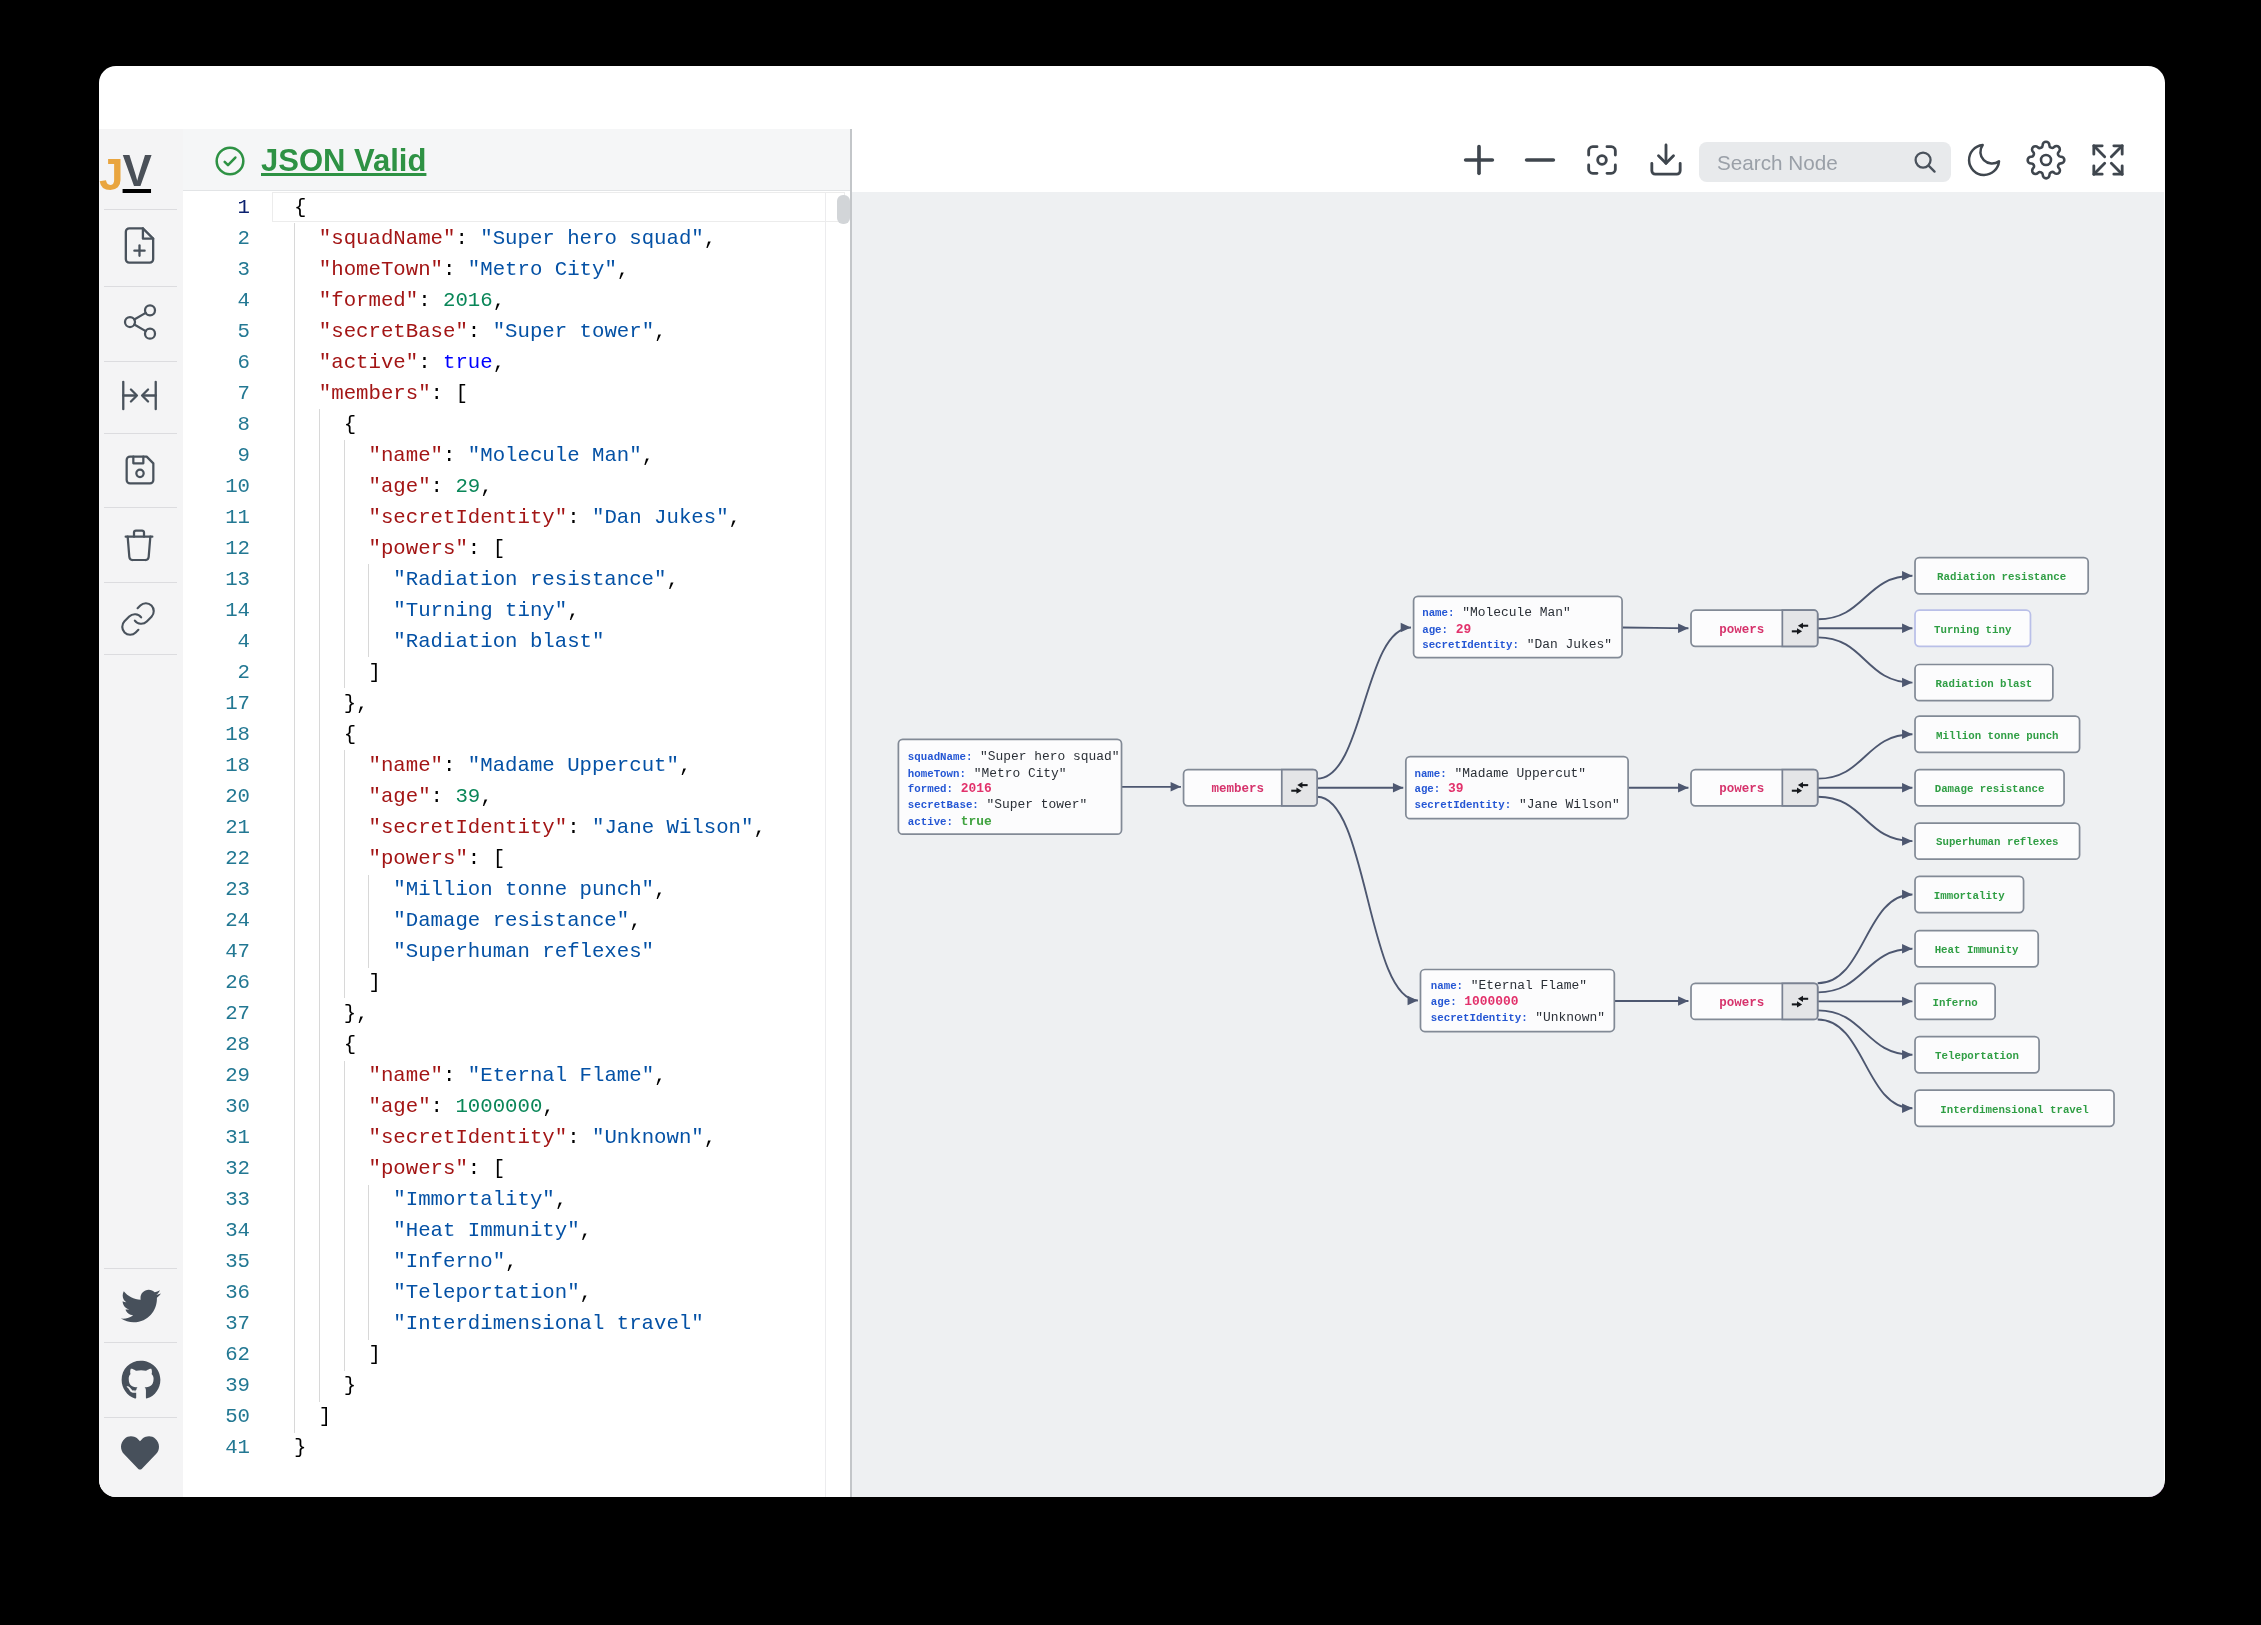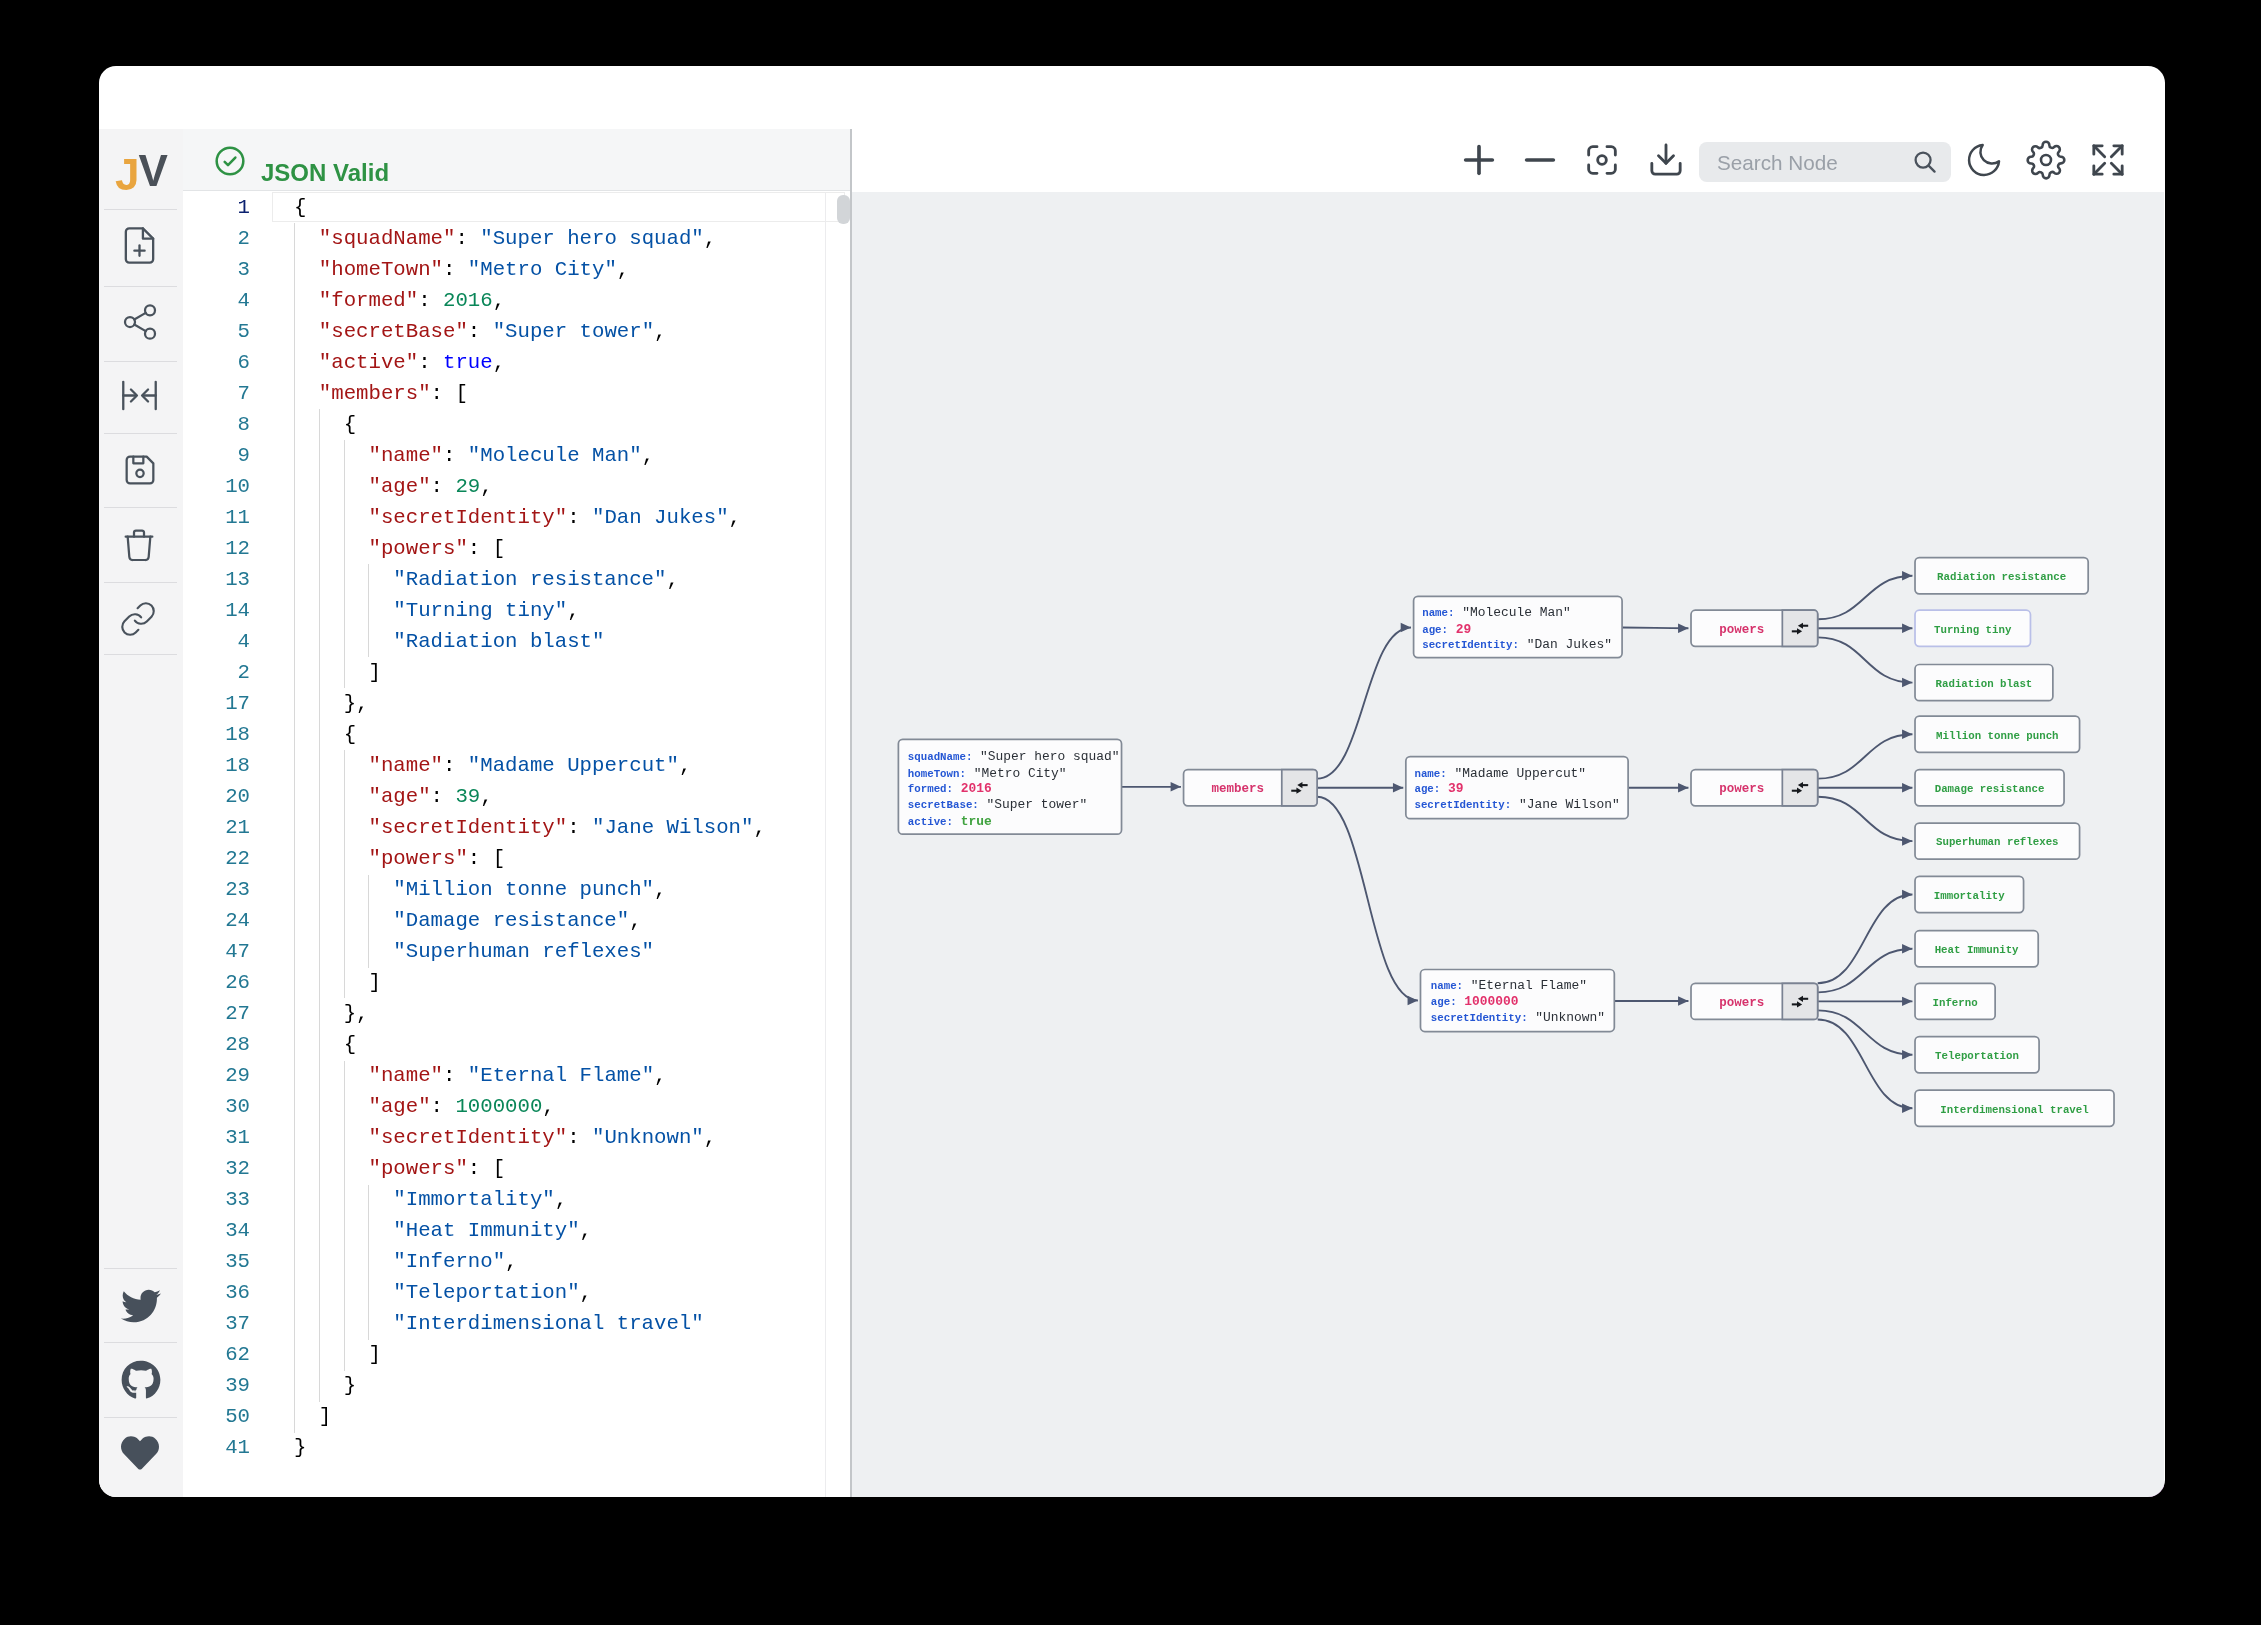--- a/index.html
+++ b/index.html
@@ -6,21 +6,21 @@
 body{width:2261px;height:1625px;position:relative;font-family:"Liberation Sans",sans-serif;overflow:hidden;}
 #win{position:absolute;left:99px;top:66px;width:2066px;height:1431px;border-radius:17px;overflow:hidden;background:#fff;}
 #titlebar{position:absolute;left:0;top:0;width:100%;height:63px;background:#3a3d41;}
 .tl{position:absolute;top:21.5px;width:19px;height:19px;border-radius:50%;}
 #title{position:absolute;left:0;right:0;top:0;height:63px;line-height:65px;text-align:center;color:#f3f3f4;font-size:21px;font-weight:600;letter-spacing:0.2px;text-indent:15.5px;}
 #sidebar{position:absolute;left:0;top:63px;width:84px;height:1368px;background:#f4f4f5;border-right:0.9px solid #e4e4e7;}
 .sep{position:absolute;left:5.2px;width:73px;height:0.9px;background:#dcdcdf;}
 .sicon{position:absolute;}
 #editor{position:absolute;left:84px;top:63px;width:668px;height:1368px;background:#fff;}
 #eheader{position:absolute;left:0;top:0;width:100%;height:61px;background:#f5f6f7;border-bottom:1.7px solid #e2e4e6;}
-#jv-valid{position:absolute;left:78px;top:12px;height:63px;line-height:63px;color:#2e9244;font-size:24px;font-weight:600;}
+#jv-valid{position:absolute;left:78px;top:0;height:63px;line-height:63px;color:#2e9244;font-size:31px;font-weight:600;text-decoration:underline;}
 #ebody{position:absolute;left:0;top:63px;width:668px;height:1306px;background:#fff;}
 #gutter{position:absolute;left:0;top:0;width:67px;text-align:right;font-family:"Liberation Mono",monospace;font-size:20.7px;line-height:31px;color:#237893;}
 #gutter .a{color:#0b216f;}
 #code{position:absolute;left:111px;top:0;margin:0;font-family:"Liberation Mono",monospace;font-size:20.7px;line-height:31px;color:#000;}
 #code .k{color:#a31515;}
 #code .s{color:#0451a5;}
 #code .n{color:#098658;}
 #code .b{color:#0000ff;}
 .guide{position:absolute;width:0.9px;background:#d8d8d8;}
 #activeline{position:absolute;left:89px;top:0;width:571px;height:27.6px;border:1.7px solid #ececec;}
@@ -41,21 +41,21 @@
 .np{fill:#d6336c;font-weight:bold;}
 .nl{fill:#2f9e44;font-weight:bold;}
 .nodeb{fill:#fcfcfd;stroke:#828a96;stroke-width:2;}
 .e{stroke:#4d5770;stroke-width:2.2;fill:none;}
 </style>
 </head>
 <body>
 <div id="win">
 
   <div id="sidebar">
-      <div style="position:absolute;left:0;top:0;width:84px;height:84px;line-height:84px;text-align:center;font-weight:bold;font-size:44px;letter-spacing:-0.9px;"><span style="color:#e9a53f;display:inline-block;transform:translateY(4.3px)">J</span><span style="color:#4a5058">V</span></div>
+      <div style="position:absolute;left:0;top:0;width:84px;height:84px;line-height:84px;font-weight:bold;font-size:44px;letter-spacing:-0.9px;text-decoration:underline;"><span style="color:#e9a53f;display:inline-block;transform:translateY(4.3px)">J</span><span style="color:#4a5058">V</span></div>
 <div class="sep" style="top:80px"></div>
 <div class="sep" style="top:157px"></div>
 <div class="sep" style="top:232px"></div>
 <div class="sep" style="top:304px"></div>
 <div class="sep" style="top:378px"></div>
 <div class="sep" style="top:453px"></div>
 <div class="sep" style="top:525px"></div>
 <div class="sep" style="top:1139px"></div>
 <div class="sep" style="top:1213px"></div>
 <div class="sep" style="top:1288px"></div>

